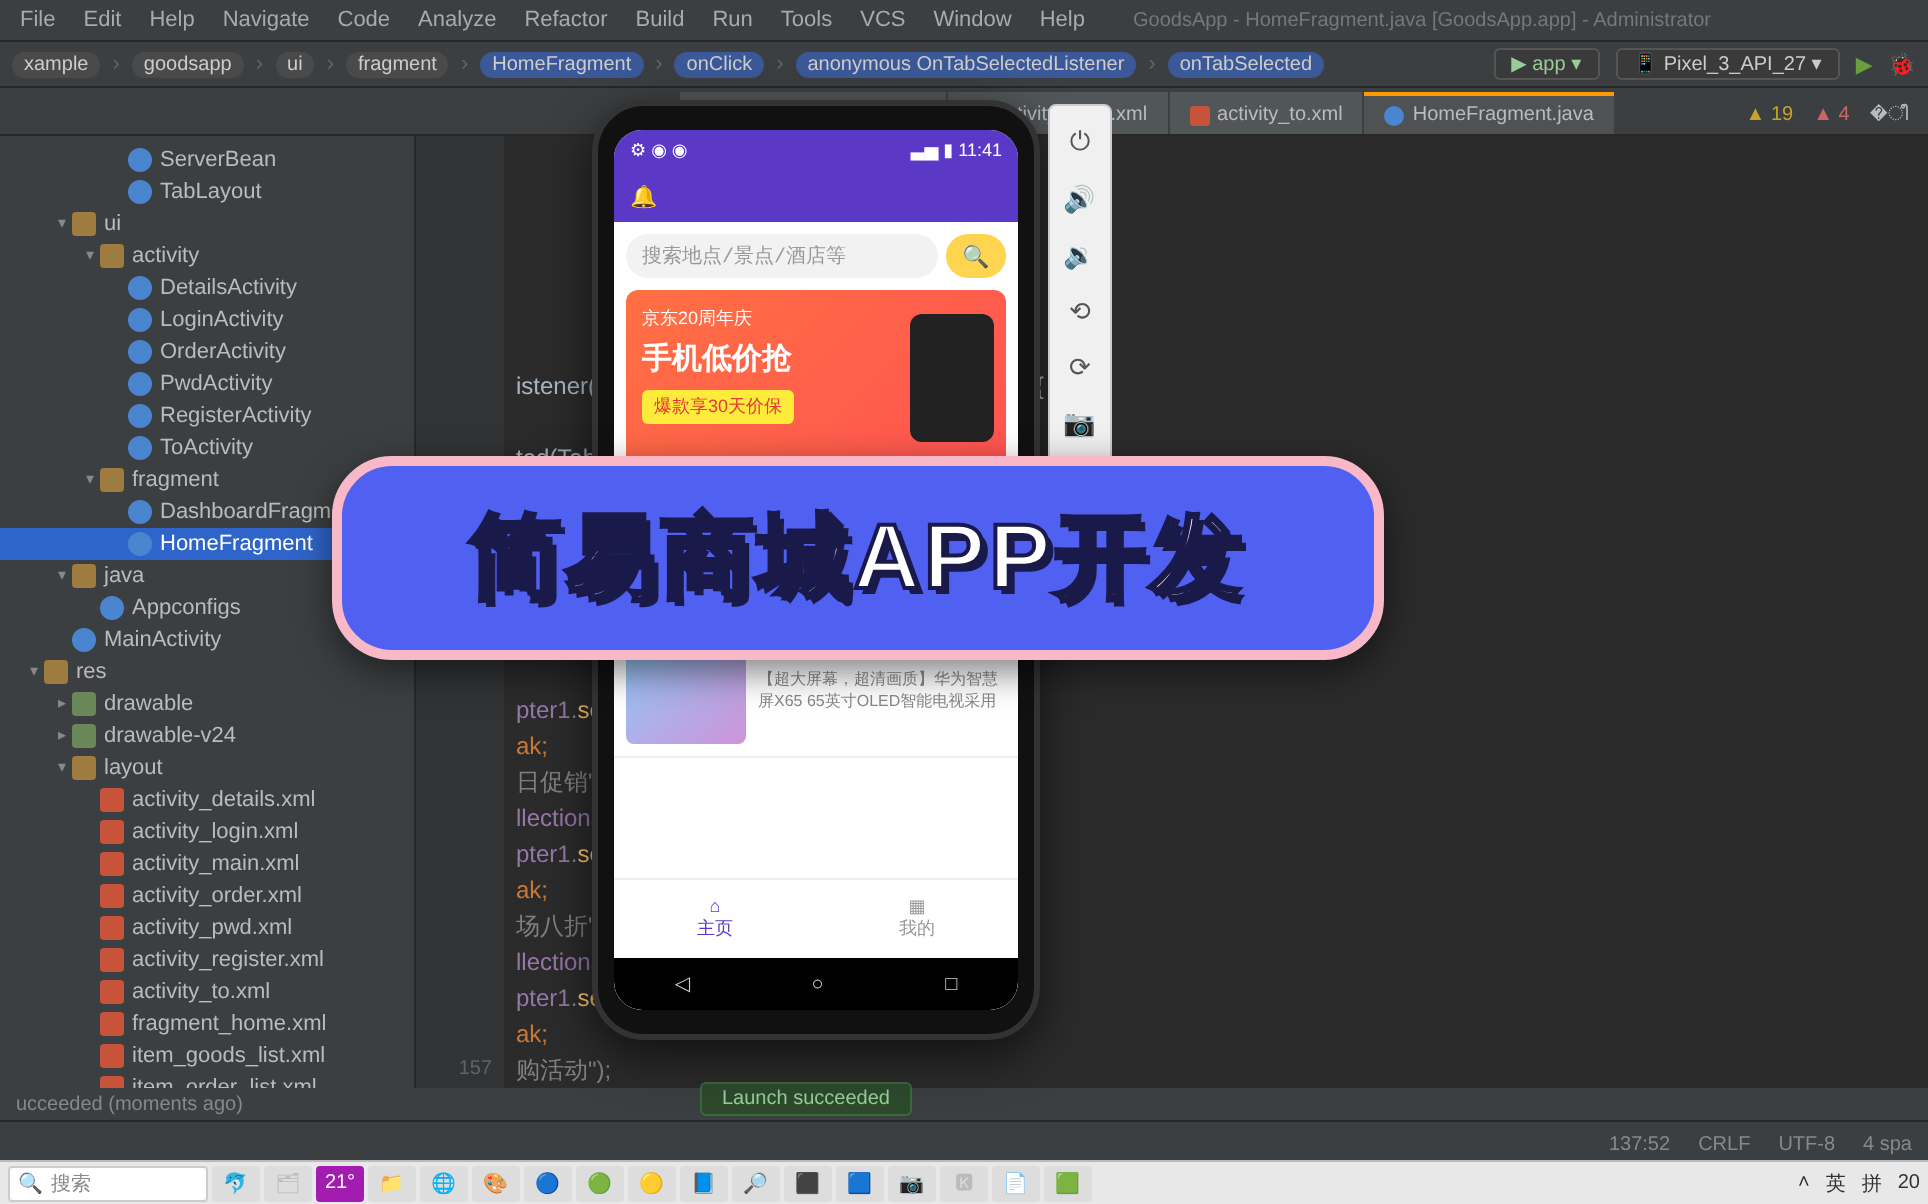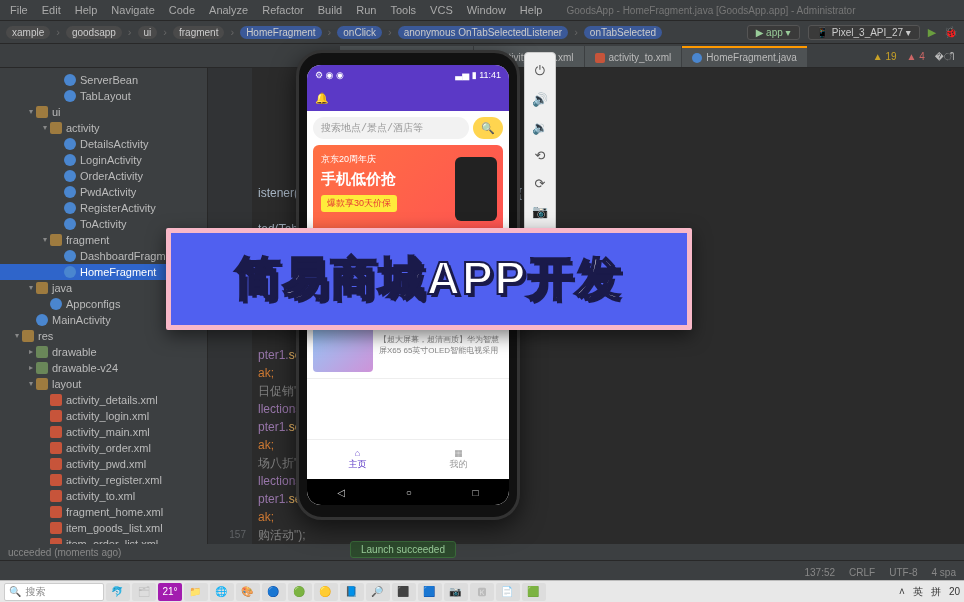--- a/index.html
+++ b/index.html
@@ -77,21 +77,21 @@
 .product-price { font-size: 9px; color: #f44336; margin-top: 2px; }
 .tabbar { height: 40px; border-top: 1px solid #eee; display: flex; }
 .tab-item { flex: 1; display: flex; flex-direction: column; align-items: center; justify-content: center; font-size: 9px; color: #999; }
 .tab-item.active { color: #5b39c6; }
 .navkeys { height: 26px; background: #000; display: flex; justify-content: space-around; align-items: center; color: #ccc; font-size: 10px; border-radius: 0 0 14px 14px; margin: 0 -0px; }
 
 .emu-toolbar { position: absolute; left: 228px; top: 2px; width: 32px; background: #f0f0f0; border: 1px solid #ccc; border-radius: 4px; display: flex; flex-direction: column; padding: 4px 0; }
 .emu-tool { width: 100%; height: 28px; display: flex; align-items: center; justify-content: center; color: #555; font-size: 13px; cursor: pointer; }
 
 
-.big-banner { position: absolute; left: 166px; top: 228px; width: 526px; height: 102px; background: #5060f0; border: 5px solid #f8b8c8; border-radius: 2px; display: flex; align-items: center; justify-content: center; z-index: 50; box-shadow: 0 6px 18px rgba(0,0,0,.5); }
+.big-banner { position: absolute; left: 166px; top: 228px; width: 526px; height: 102px; background: #5060f0; border: 5px solid #f8b8c8; border-radius: 30px; display: flex; align-items: center; justify-content: center; z-index: 50; box-shadow: 0 6px 18px rgba(0,0,0,.5); }
 .big-banner-text { font-size: 46px; font-weight: 900; color: #fff; -webkit-text-stroke: 2px #1a1a4a; text-shadow: 3px 3px 0 #1a1a4a; letter-spacing: 2px; }
 
 
 .bottom-tabs { position: absolute; bottom: 22px; left: 0; right: 0; height: 20px; background: #3c3f41; border-top: 1px solid #282828; display: flex; align-items: center; padding: 0 8px; gap: 14px; color: #999; font-size: 10px; }
 .bottom-tabs .btab { display: flex; align-items: center; gap: 4px; cursor: pointer; }
 .bottom-right { margin-left: auto; display: flex; gap: 12px; }
 
 
 .statusline { position: absolute; bottom: 42px; left: 0; right: 0; height: 16px; background: #3c3f41; color: #888; font-size: 10px; display: flex; align-items: center; padding: 0 8px; }
 .launch-badge { position: absolute; left: 350px; bottom: 44px; background: #2d4a2d; border: 1px solid #3a6a3a; color: #9c9; font-size: 10px; padding: 2px 10px; border-radius: 3px; z-index: 20; }

